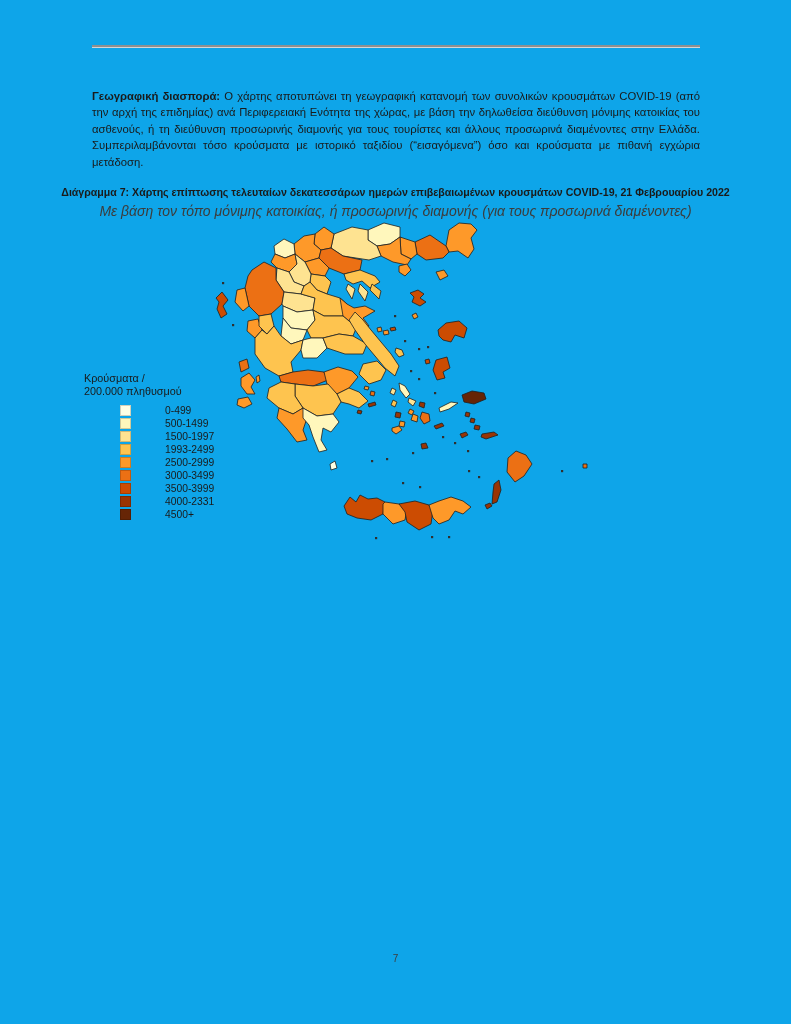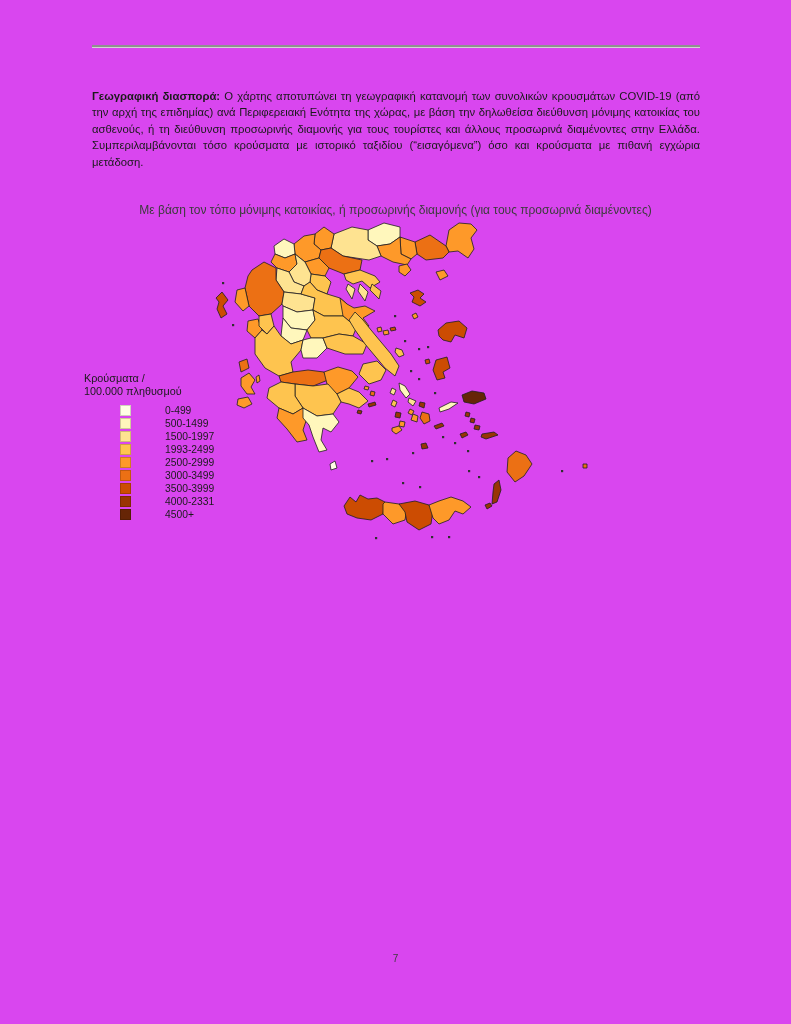--- a/index.html
+++ b/index.html
@@ -1,35 +1,35 @@
 <!DOCTYPE html>
 <html><head>
 <meta charset="utf-8">
 <style>
   html,body{margin:0;padding:0;background:#ffffff;}
   .page{
-    position:relative;width:791px;height:1024px;background:#d946ef;
+    position:relative;width:791px;height:1024px;background:#0ea5e9;
     font-family:"Liberation Sans",sans-serif;color:#1a1a1a;overflow:hidden;
   }
   .top-rule{
     position:absolute;top:45px;left:92px;width:608px;height:2px;
     background:#8f8f8f;border-bottom:1px solid #d6d6d6;
   }
   .intro{
     position:absolute;top:88px;left:92px;width:608px;margin:0;
     font-size:11.3px;line-height:16.4px;text-align:justify;
   }
   .intro b{font-weight:bold;}
   .fig-title{
     position:absolute;top:186px;left:50%;transform:translateX(-50%);
     font-weight:bold;font-size:10.6px;white-space:nowrap;
   }
   .fig-subtitle{
     position:absolute;top:203px;left:50%;transform:translateX(-50%);
-    font-size:12px;color:#3c3c3c;white-space:nowrap;
+    font-size:14px;color:#3c3c3c;white-space:nowrap;font-style:italic;
   }
   .map-wrap{position:absolute;left:172px;top:218px;width:420px;height:340px;}
   .map-wrap svg{display:block;width:420px;height:340px;}
   .map-wrap svg path{stroke:#202020;stroke-width:0.8;stroke-linejoin:round;}
   .legend{position:absolute;left:84px;top:372px;width:140px;}
   .legend-title{font-size:10.8px;line-height:13px;margin-bottom:6px;}
   .legend-row{display:flex;align-items:center;height:13px;padding-left:36px;}
   .legend-swatch{
     width:11px;height:11px;flex:0 0 11px;margin-right:6px;
     border:1px solid rgba(0,0,0,0.18);box-sizing:border-box;
@@ -39,20 +39,21 @@
 </style>
 </head>
 <body>
 
 <div class="page">
 
   <div class="top-rule"></div>
 
   <p class="intro"><b>Γεωγραφική διασπορά:</b><span> Ο χάρτης αποτυπώνει τη γεωγραφική κατανομή των συνολικών κρουσμάτων COVID-19 (από την αρχή της επιδημίας) ανά Περιφερειακή Ενότητα της χώρας, με βάση την δηλωθείσα διεύθυνση μόνιμης κατοικίας του ασθενούς, ή τη διεύθυνση προσωρινής διαμονής για τους τουρίστες και άλλους προσωρινά διαμένοντες στην Ελλάδα. Συμπεριλαμβάνονται τόσο κρούσματα με ιστορικό ταξιδίου (“εισαγόμενα”) όσο και κρούσματα με πιθανή εγχώρια μετάδοση.</span></p>
 
+  <div class="fig-title">Διάγραμμα 7: Χάρτης επίπτωσης τελευταίων δεκατεσσάρων ημερών επιβεβαιωμένων κρουσμάτων COVID-19, 21 Φεβρουαρίου 2022</div>
 
   <div class="fig-subtitle">Με βάση τον τόπο μόνιμης κατοικίας, ή προσωρινής διαμονής (για τους προσωρινά διαμένοντες)</div>
 
   <div class="map-wrap">
     <svg viewBox="0 0 420 340" xmlns="http://www.w3.org/2000/svg">
         <path d="M274,28 L277,12 287,5 299,6 305,12 299,20 302,31 296,40 286,33 277,34 Z" fill="#FE9929"></path>
         <path d="M243,24 L258,17 274,28 277,34 271,40 254,42 245,36 Z" fill="#EC7014"></path>
         <path d="M228,19 L243,24 245,36 239,41 229,36 Z" fill="#FE9929"></path>
         <path d="M196,12 L212,5 228,9 228,19 218,26 205,28 196,22 Z" fill="#FFF7BC"></path>
         <path d="M205,28 L218,26 228,19 229,36 239,41 235,47 221,44 209,38 Z" fill="#FE9929"></path>
@@ -163,21 +164,21 @@
         <rect x="203" y="319" width="2.2" height="2.2" fill="#2f2f2f" stroke="none"></rect>
         <rect x="389" y="252" width="2.2" height="2.2" fill="#2f2f2f" stroke="none"></rect>
         <rect x="306" y="258" width="2.2" height="2.2" fill="#2f2f2f" stroke="none"></rect>
         <rect x="296" y="252" width="2.2" height="2.2" fill="#2f2f2f" stroke="none"></rect>
       </svg>
   </div>
 
   <div class="legend">
     <div class="legend-title">
       <div>Κρούσματα /</div>
-      <div>100.000 πληθυσμού</div>
+      <div>200.000 πληθυσμού</div>
     </div>
     <div>
         <div class="legend-row">
           <span class="legend-swatch" style="background: rgb(255, 255, 229);"></span>
           <span class="legend-label">0-499</span>
         </div>
         <div class="legend-row">
           <span class="legend-swatch" style="background: rgb(255, 247, 188);"></span>
           <span class="legend-label">500-1499</span>
         </div>

